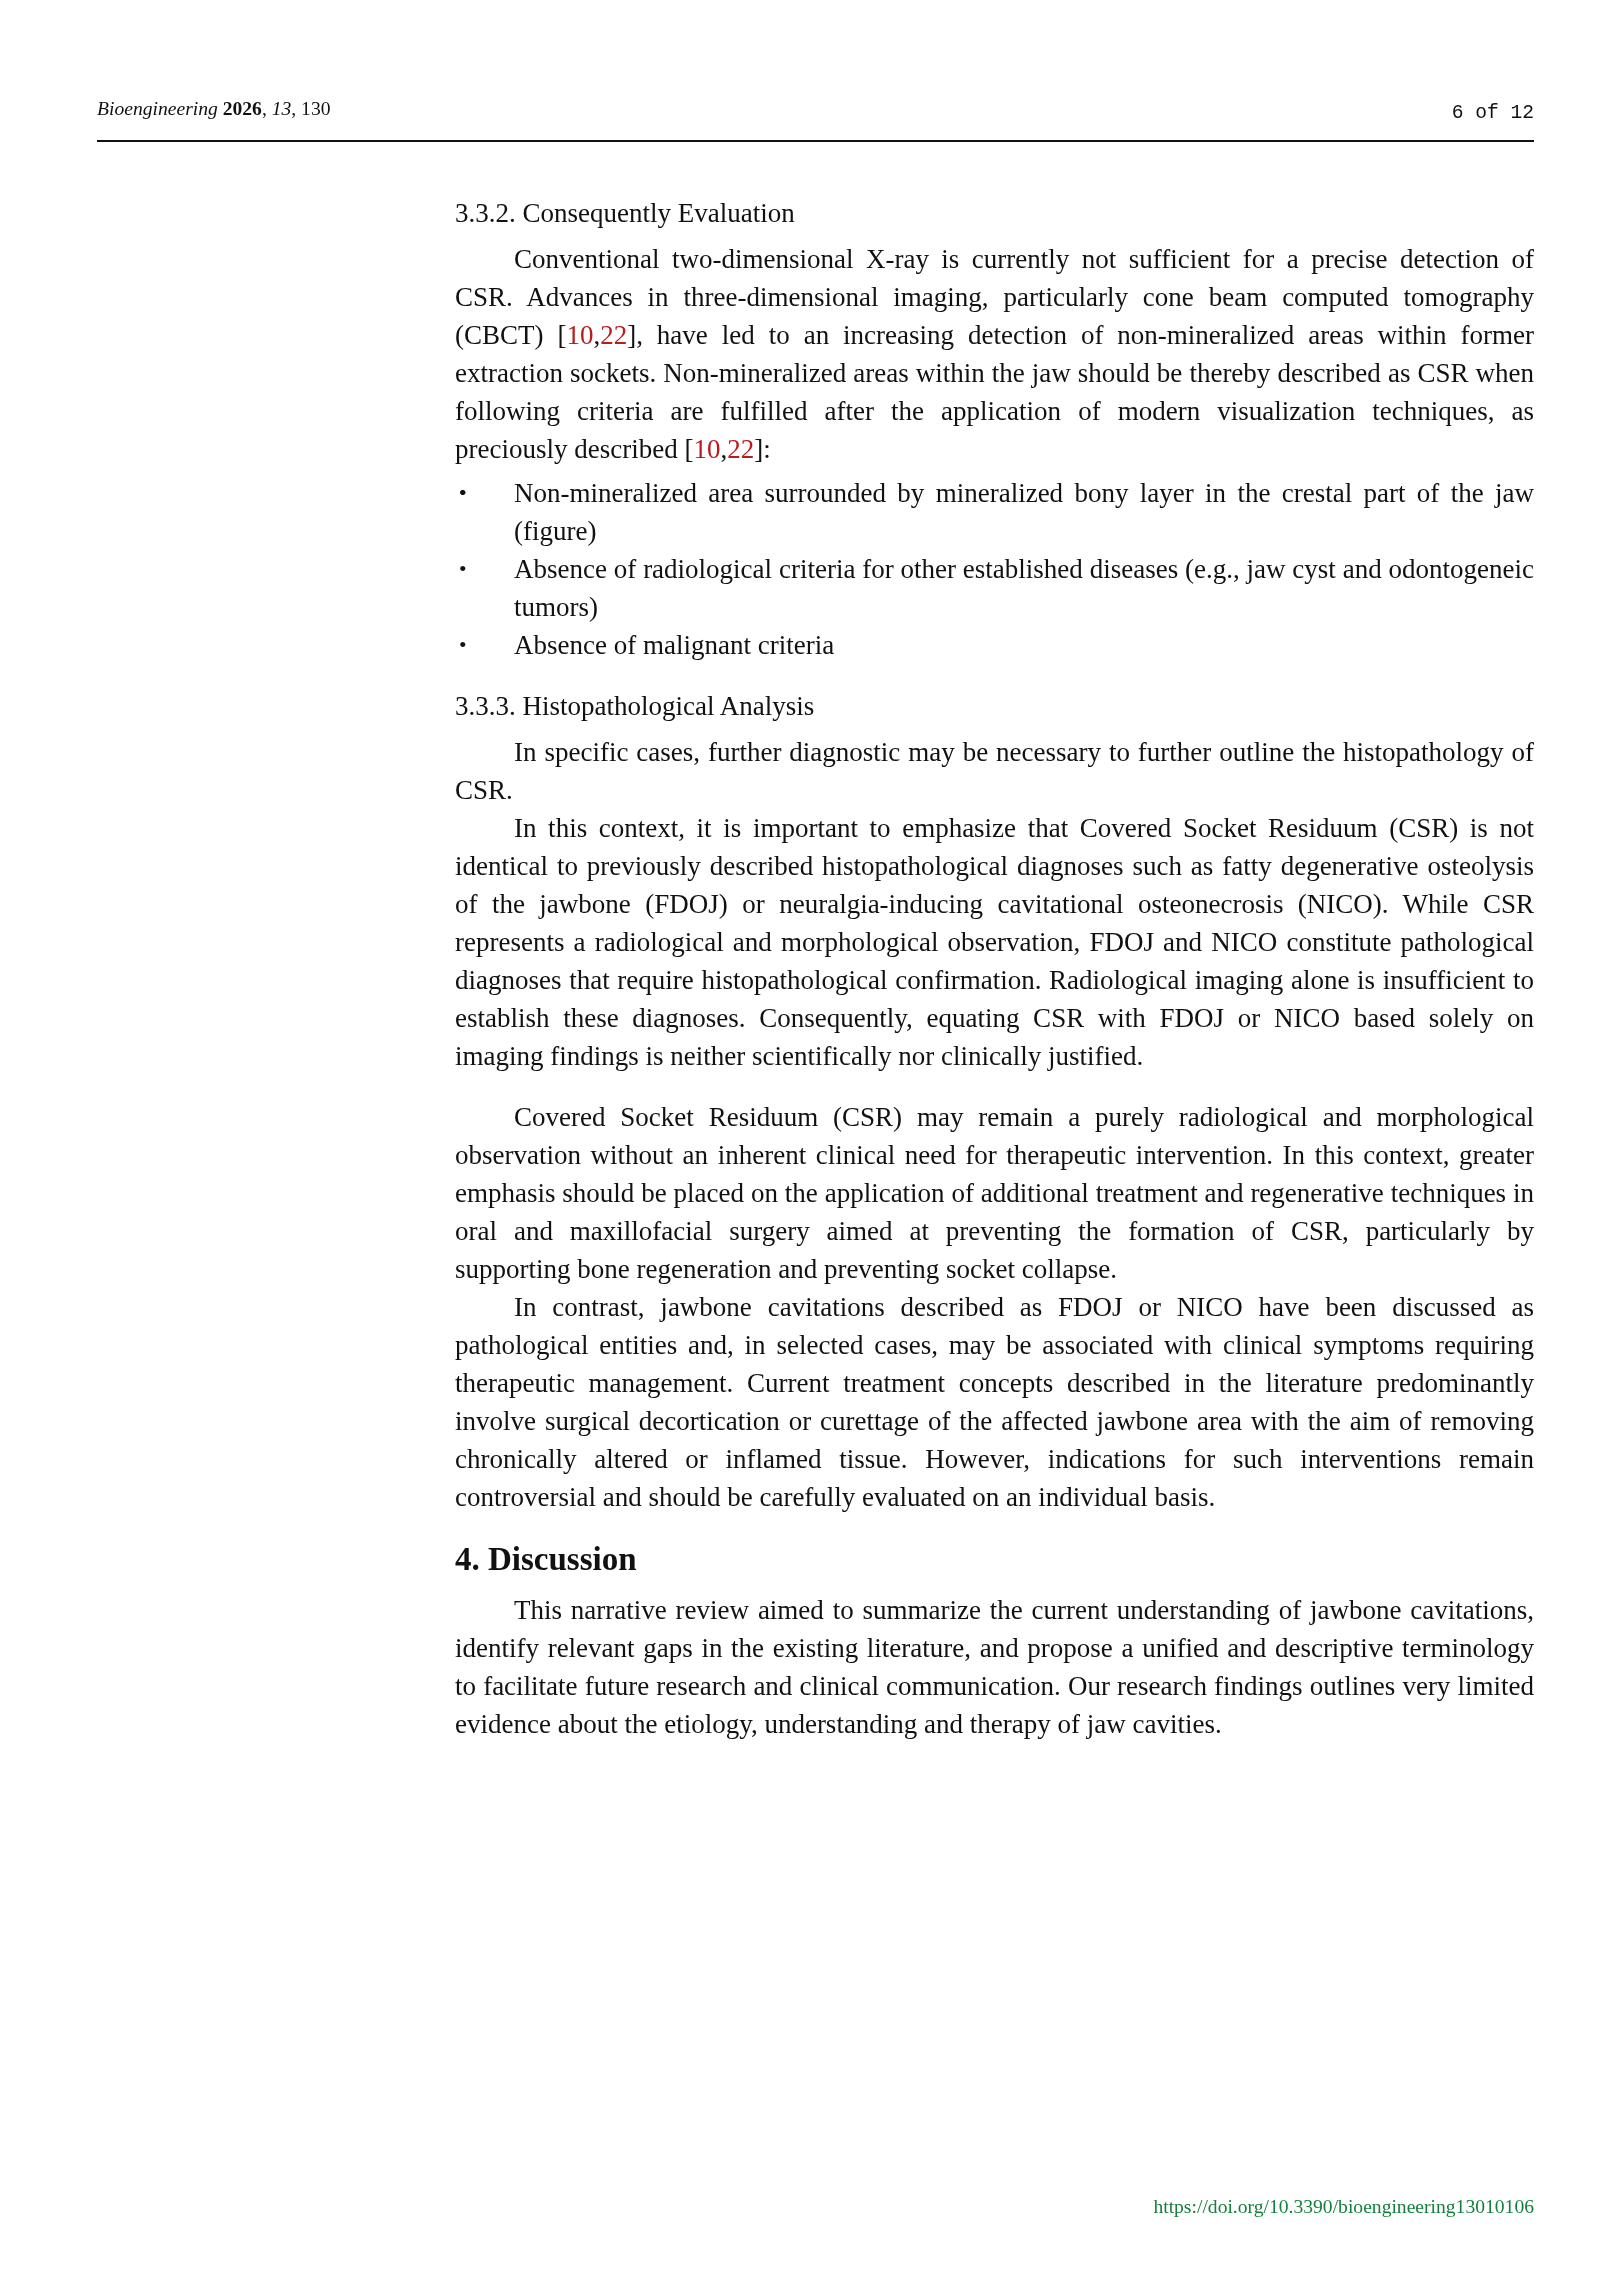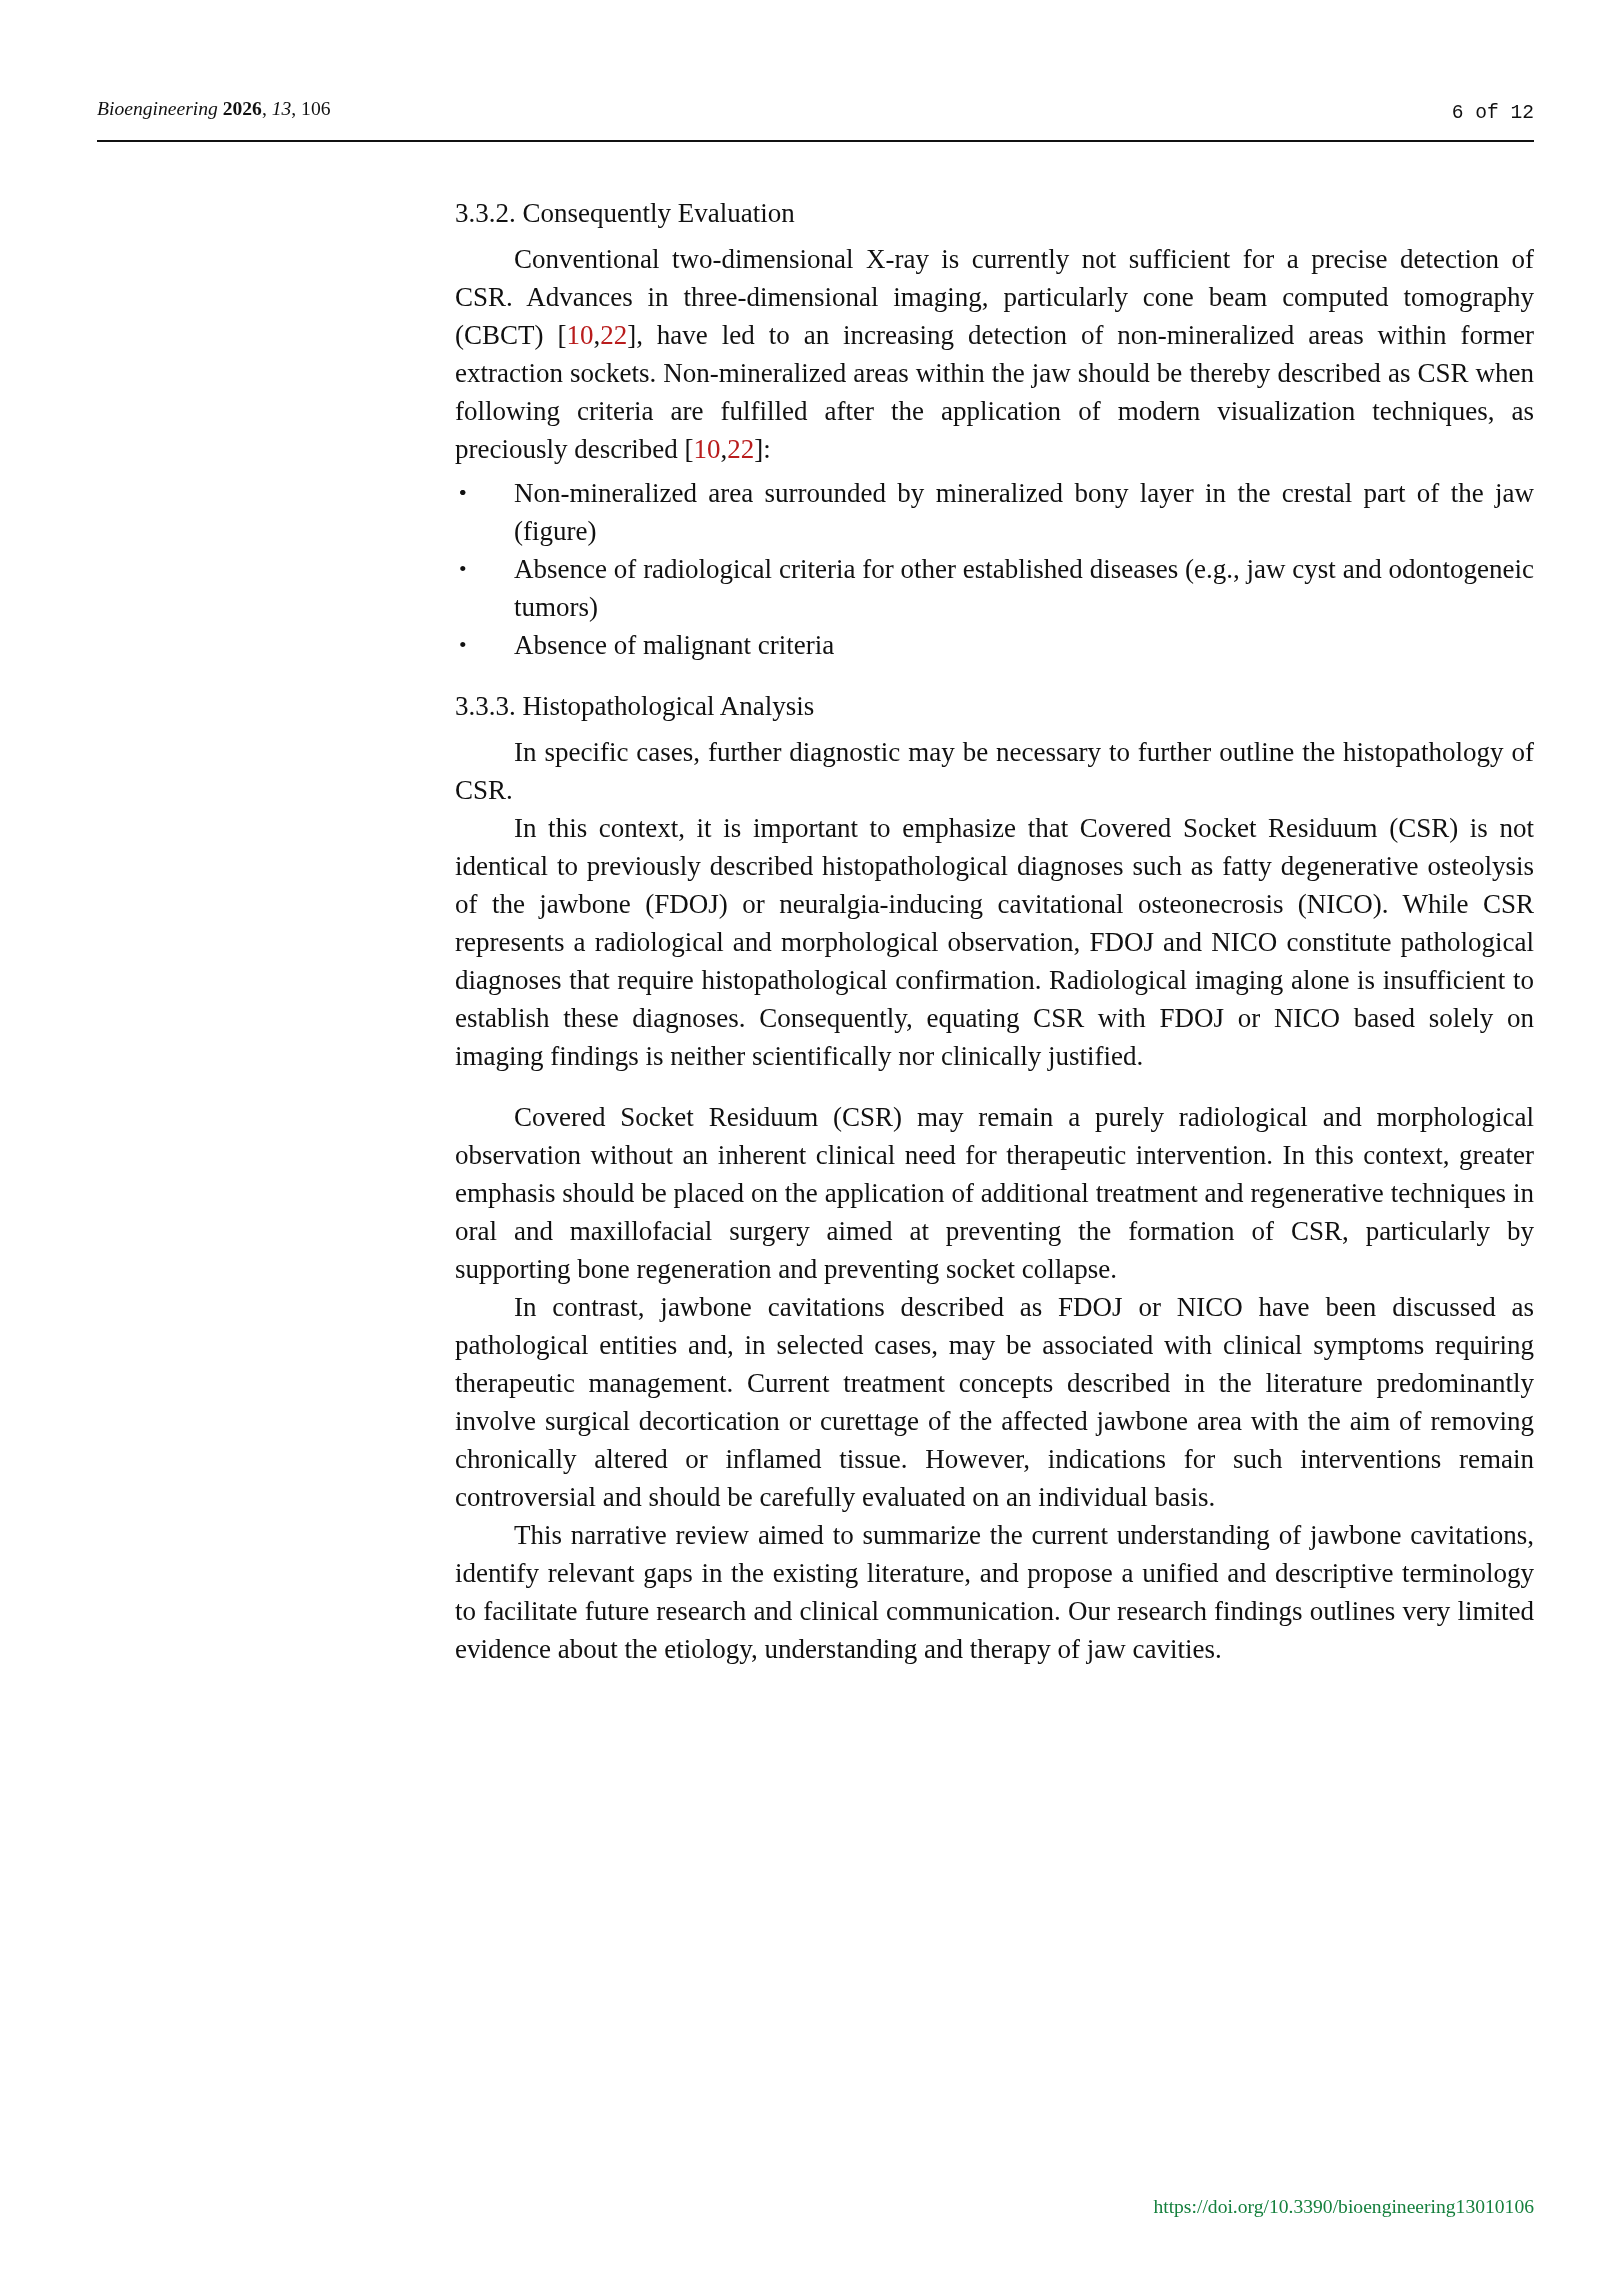--- a/index.html
+++ b/index.html
@@ -22,21 +22,21 @@
   li .bullet { position: absolute; left: 3.9px; top: 0; font-size: 21.6px; }
   .cite { color: #b91c1c; }
   .sec-title { font-size: 33px; font-weight: bold; margin: 21.6px 0 9.8px 0; line-height: 43px; font-family: "Liberation Serif", serif; }
   .doi { position: absolute; right: 87px; top: 2196px; font-size: 19.6px; color: #15803d;
          font-family: "Liberation Serif", serif; }
 </style>
 </head>
 <body>
 
 <div class="header">
-  <div class="journal"><i>Bioengineering</i> <b>2026</b><span>, </span><i>13</i><span>, 106</span></div>
+  <div class="journal"><i>Bioengineering</i> <b>2026</b><span>, </span><i>13</i><span>, 130</span></div>
   <div class="page-no">6 of 12</div>
 </div>
 <div class="rule"></div>
 
 <div class="content">
 
   <div class="subsec">3.3.2. Consequently Evaluation</div>
   <p><span>Conventional two-dimensional X-ray is currently not sufficient for a precise detection of CSR. Advances in three-dimensional imaging, particularly cone beam computed tomography (CBCT) [</span><a class="cite">10</a><span>,</span><a class="cite">22</a><span>], have led to an increasing detection of non-mineralized areas within former extraction sockets. Non-mineralized areas within the jaw should be thereby described as CSR when following criteria are fulfilled after the application of modern visualization techniques, as preciously described [</span><a class="cite">10</a><span>,</span><a class="cite">22</a><span>]:</span></p>
 
   <ul style="margin-top:5.9px;">
@@ -49,17 +49,18 @@
 
   <div class="sp"></div>
   <div class="subsec">3.3.3. Histopathological Analysis</div>
   <p>In specific cases, further diagnostic may be necessary to further outline the histopathology of CSR.</p>
   <p>In this context, it is important to emphasize that Covered Socket Residuum (CSR) is not identical to previously described histopathological diagnoses such as fatty degenerative osteolysis of the jawbone (FDOJ) or neuralgia-inducing cavitational osteonecrosis (NICO). While CSR represents a radiological and morphological observation, FDOJ and NICO constitute pathological diagnoses that require histopathological confirmation. Radiological imaging alone is insufficient to establish these diagnoses.  Consequently, equating CSR with FDOJ or NICO based solely on imaging findings is neither scientifically nor clinically justified.</p>
 
   <div class="sp"></div>
   <p>Covered Socket Residuum (CSR) may remain a purely radiological and morphological observation without an inherent clinical need for therapeutic intervention. In this context, greater emphasis should be placed on the application of additional treatment and regenerative techniques in oral and maxillofacial surgery aimed at preventing the formation of CSR, particularly by supporting bone regeneration and preventing socket collapse.</p>
   <p>In contrast, jawbone cavitations described as FDOJ or NICO have been discussed as pathological entities and, in selected cases, may be associated with clinical symptoms requiring therapeutic management. Current treatment concepts described in the literature predominantly involve surgical decortication or curettage of the affected jawbone area with the aim of removing chronically altered or inflamed tissue. However, indications for such interventions remain controversial and should be carefully evaluated on an individual basis.</p>
 
+  <div class="sec-title">4. Discussion</div>
   <p>This narrative review aimed to summarize the current understanding of jawbone cavitations, identify relevant gaps in the existing literature, and propose a unified and descriptive terminology to facilitate future research and clinical communication.  Our research findings outlines very limited evidence about the etiology, understanding and therapy of jaw cavities.</p>
 </div>
 
 <a class="doi">https://doi.org/10.3390/bioengineering13010106</a>
 
 
 </body></html>

